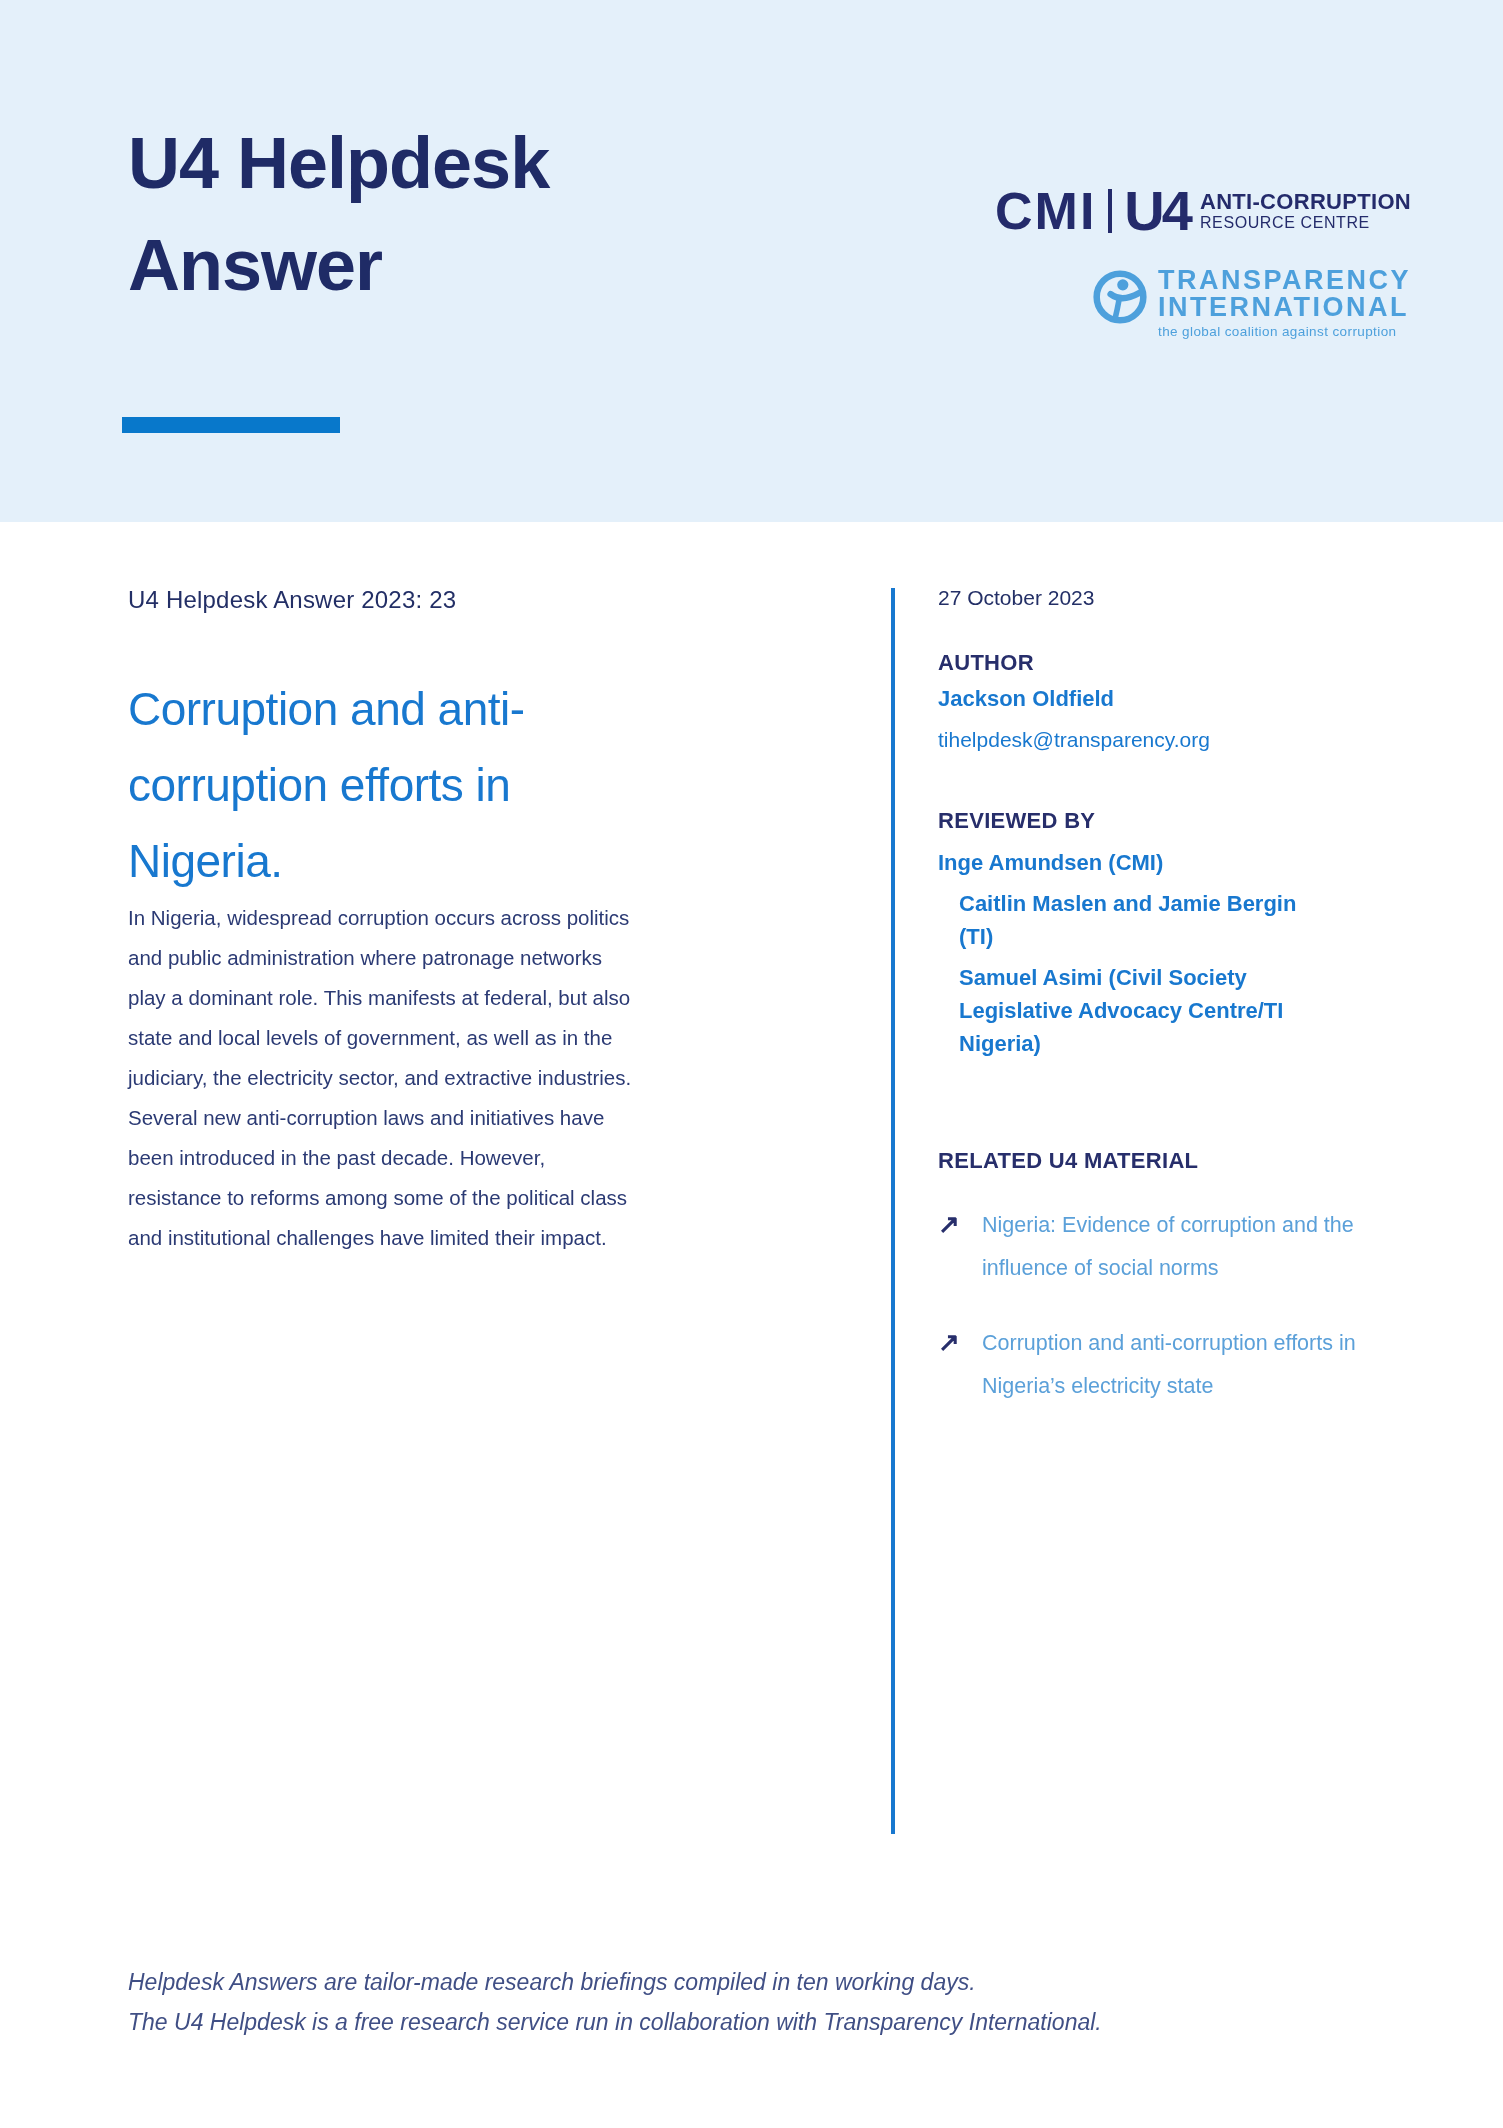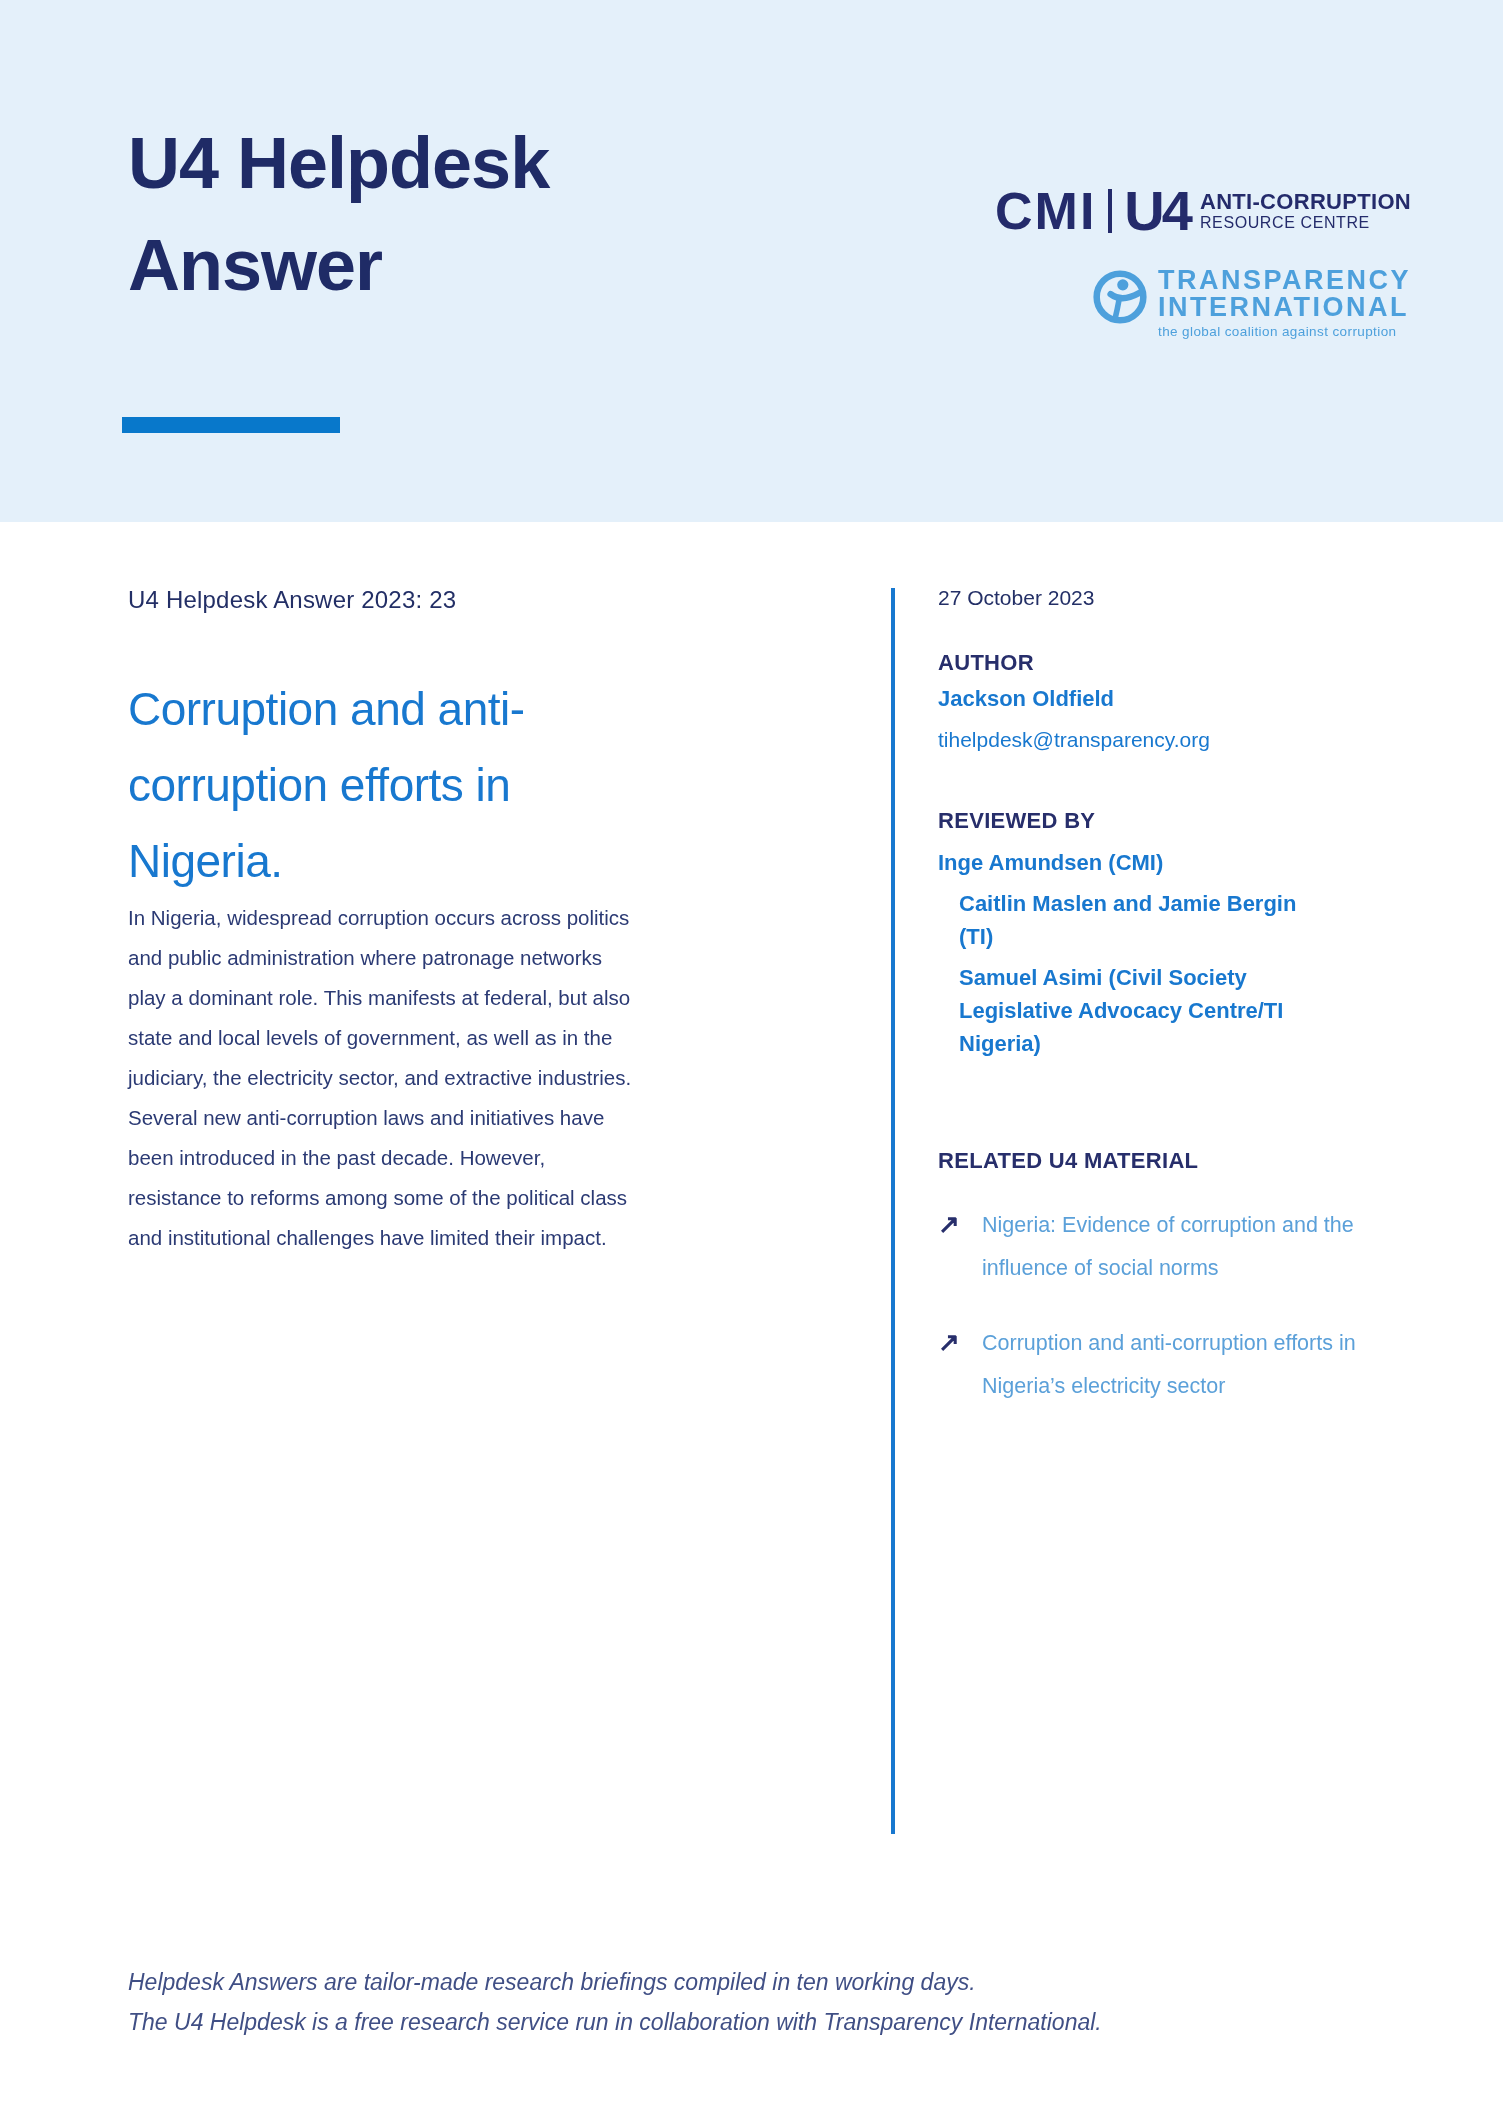--- a/index.html
+++ b/index.html
@@ -144,21 +144,21 @@
     <div class="reviewer">Samuel Asimi (Civil Society Legislative Advocacy Centre/TI Nigeria)</div>
 
     <div class="side-heading related-heading">RELATED U4 MATERIAL</div>
 
     <div class="related-item first">
       <span class="arrow-glyph">↗</span>
       <span class="related-link">Nigeria: Evidence of corruption and the influence of social norms</span>
     </div>
     <div class="related-item">
       <span class="arrow-glyph">↗</span>
-      <span class="related-link">Corruption and anti-corruption efforts in Nigeria’s electricity sector</span>
+      <span class="related-link">Corruption and anti-corruption efforts in Nigeria’s electricity state</span>
     </div>
   </div>
 
   <div class="footer">
     <div>Helpdesk Answers are tailor-made research briefings compiled in ten working days.</div>
     <div>The U4 Helpdesk is a free research service run in collaboration with Transparency International.</div>
   </div>
 
 </div>
 

